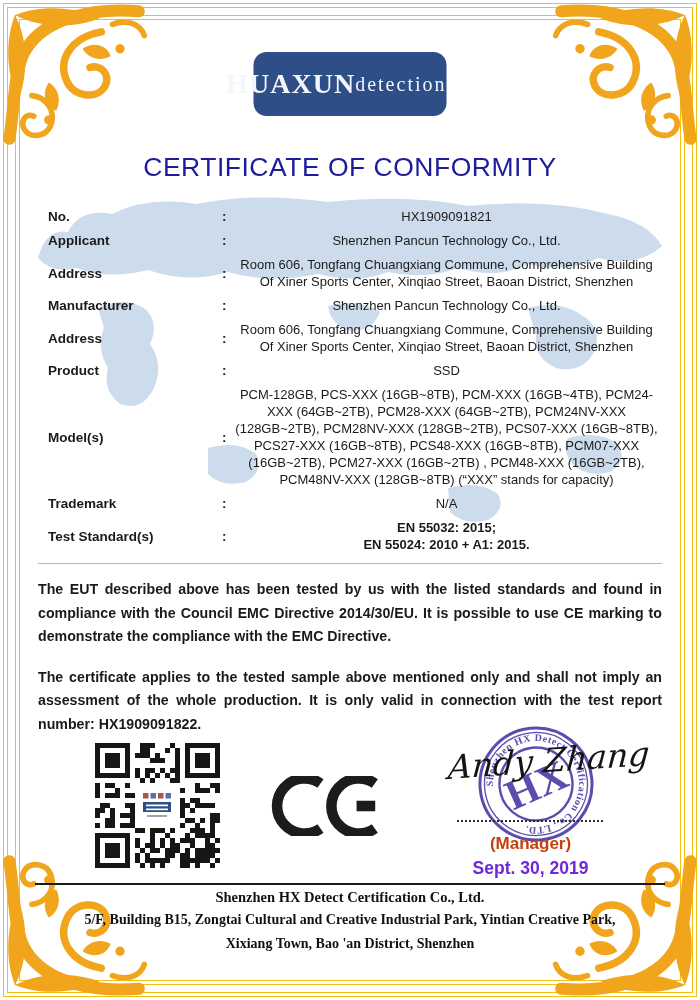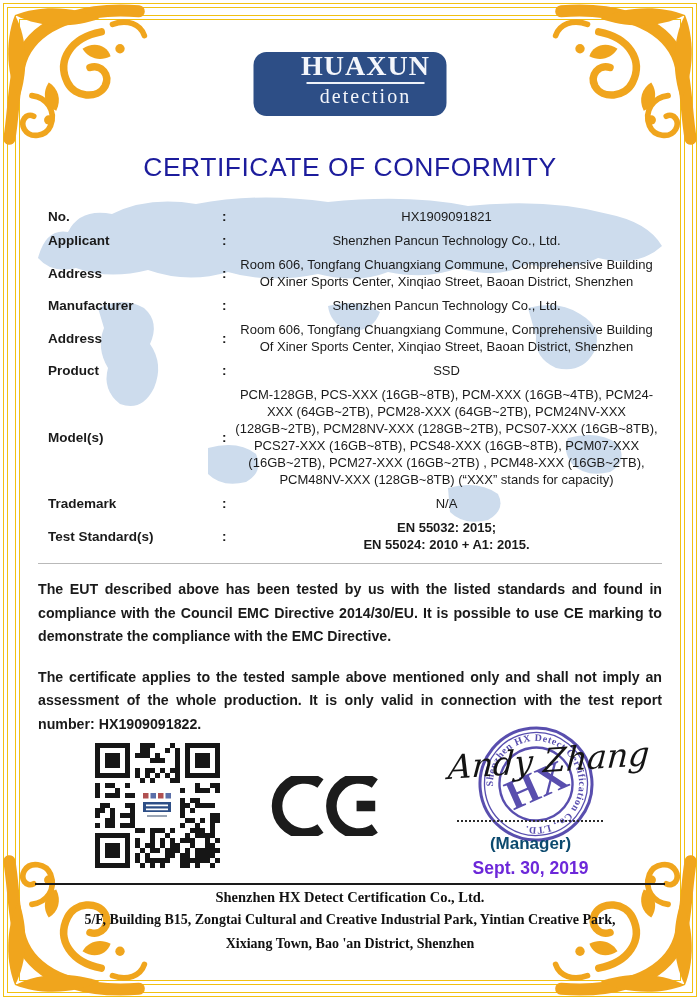--- a/index.html
+++ b/index.html
@@ -13,21 +13,21 @@
   .f4{inset:19px;border-width:1px;}
   
   .corner{position:absolute;width:150px;height:150px;}
   .c-tl{left:0;top:0;}
   .c-tr{right:0;top:0;transform:scaleX(-1);}
   .c-bl{left:0;bottom:0;transform:scaleY(-1);}
   .c-br{right:0;bottom:0;transform:scale(-1,-1);}
   
   .logo{position:absolute;left:50%;top:52px;transform:translateX(-50%);
         width:162px;height:64px;background:#2d4e86;border-radius:13px;
-        display:flex;flex-direction:column;align-items:center;justify-content:flex-start;padding-left:31px;}
+        display:flex;flex-direction:row;align-items:center;justify-content:flex-end;padding-left:31px;}
   .logo-brand{font-family:"Liberation Serif",serif;font-weight:bold;font-size:28px;
               color:#f4f6fb;letter-spacing:1px;line-height:1;}
   .logo-rule{width:118px;height:2px;background:#eef2f9;margin:2px 0 2px 0;}
   .logo-sub{font-family:"Liberation Serif",serif;font-size:20px;color:#f4f6fb;
             letter-spacing:2px;line-height:1;}
   
   .title{position:absolute;left:0;right:0;top:152px;text-align:center;
          font-size:26.5px;color:#1c1c9c;letter-spacing:0.5px;}
   
   .map{position:absolute;left:28px;top:188px;}
@@ -46,21 +46,21 @@
   .para + .para{margin-top:17px;}
   
   .qr{position:absolute;left:95px;top:743px;width:125px;height:125px;}
   .ce{position:absolute;left:268px;top:776px;}
   .stamp{position:absolute;left:463px;top:711px;opacity:0.92;transform:rotate(-6deg);}
   .signature{position:absolute;left:448px;top:742px;width:170px;text-align:center;
              font-family:"DejaVu Serif",serif;font-style:italic;font-size:33px;
              color:#141414;transform:rotate(-4deg) skewX(-8deg);white-space:nowrap;}
   .dotline{position:absolute;left:457px;top:820px;width:146px;border-bottom:2.5px dotted #2b2b2b;}
   .manager{position:absolute;left:448px;top:834px;width:165px;text-align:center;
-           font-weight:bold;font-size:17px;color:#0c4a6e;}
+           font-weight:bold;font-size:17px;color:#c2410c;}
   .sigdate{position:absolute;left:448px;top:858px;width:165px;text-align:center;
            font-weight:bold;font-size:17.5px;color:#6d28d9;}
   
   .footer-rule{position:absolute;left:35px;right:35px;top:883px;height:1.6px;background:#1a1a1a;}
   .foot{position:absolute;left:30px;right:30px;text-align:center;
         font-family:"Liberation Serif",serif;font-weight:bold;color:#111;}
   .foot1{top:889px;font-size:14.5px;}
   .foot2{top:912px;font-size:14px;}
   .foot3{top:936px;font-size:14px;}
   .foot4{top:958px;font-size:14.5px;}

